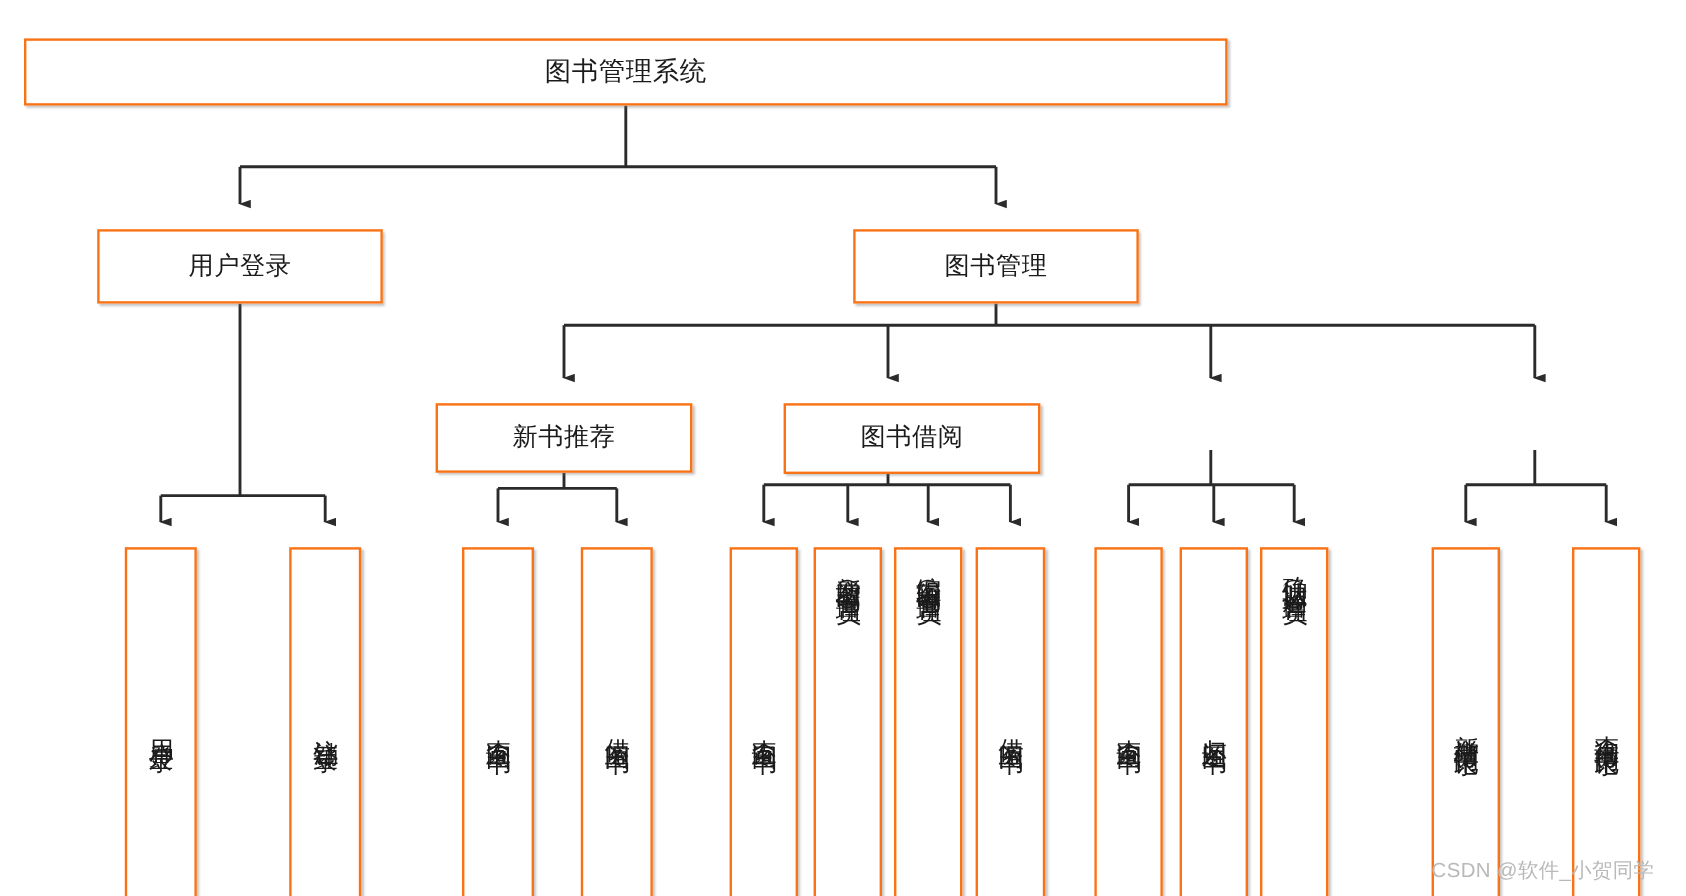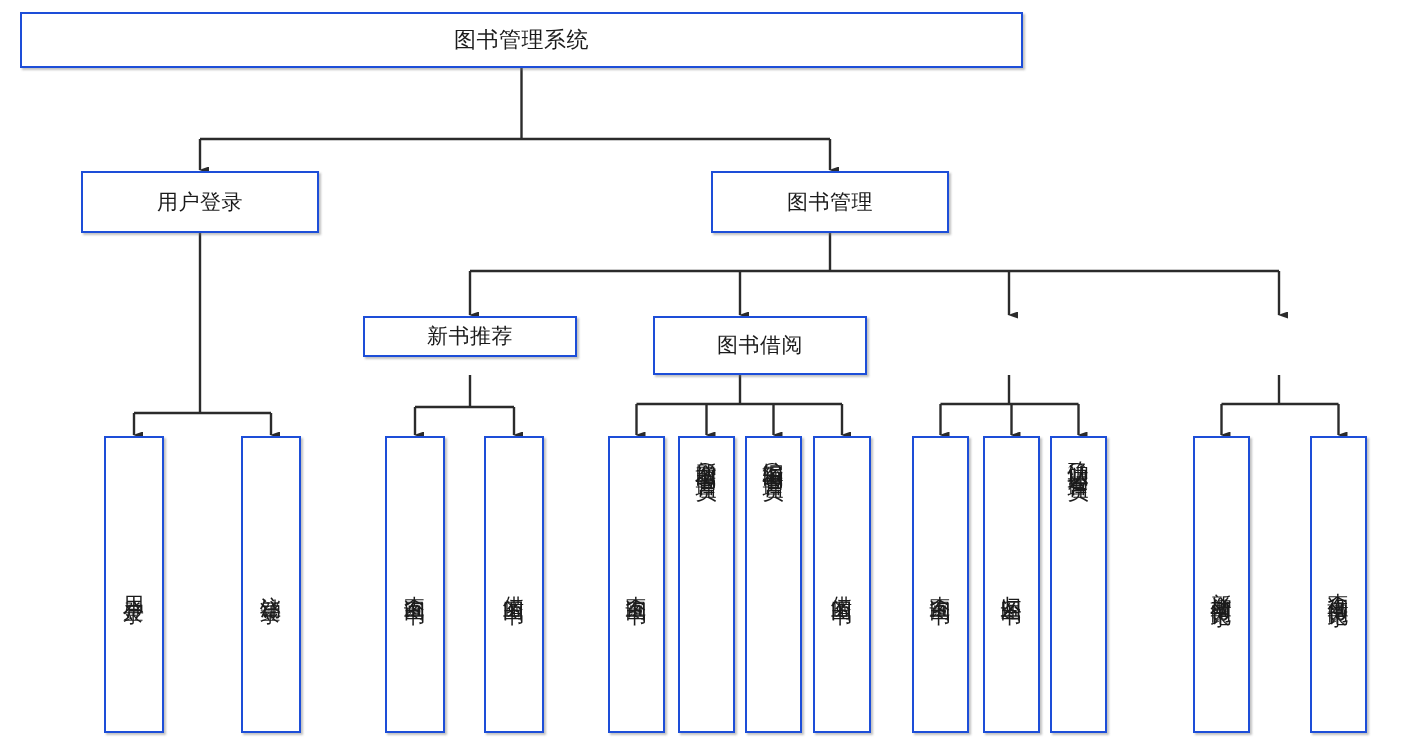--- a/index.html
+++ b/index.html
@@ -23,27 +23,28 @@
     position: absolute;
     left: 0;
     top: 0;
     width: 1405px;
     height: 747px;
     pointer-events: none;
   }
   .node {
     position: absolute;
     box-sizing: border-box;
-    border: 2px solid #1d4ed8;
+    border: 2px solid #f97316;
     background: #ffffff;
     box-shadow: 2px 2px 2px rgba(120,120,120,0.45);
     display: flex;
     align-items: center;
     justify-content: center;
     overflow: hidden;
+    margin-top: 20px;
   }
   .node .label {
     color: #1b1b1b;
     line-height: 1.06;
     text-align: center;
     white-space: nowrap;
   }
   .node.horiz .label {
     font-size: 21px;
     letter-spacing: 0.5px;
@@ -128,21 +129,21 @@
     <span class="label">图书管理系统</span>
   </div>
 
   <div class="node horiz" id="node-l2-0" style="left: 81px; top: 171px; width: 238px; height: 62px;">
     <span class="label">用户登录</span>
   </div>
   <div class="node horiz" id="node-l2-1" style="left: 711px; top: 171px; width: 238px; height: 62px;">
     <span class="label">图书管理</span>
   </div>
 
-  <div class="node horiz" id="node-l3-0" style="left: 363px; top: 316px; width: 214px; height: 41px;">
+  <div class="node horiz" id="node-l3-0" style="left: 363px; top: 316px; width: 214px; height: 58px;">
     <span class="label">新书推荐</span>
   </div>
   <div class="node horiz" id="node-l3-1" style="left: 653px; top: 316px; width: 214px; height: 59px;">
     <span class="label">图书借阅</span>
   </div>
 
   <div class="node vert" id="node-leaf-0" style="left: 104px; top: 436px; width: 60px; height: 297px;">
     <span class="label">用户登录</span>
   </div>
   <div class="node vert" id="node-leaf-1" style="left: 241px; top: 436px; width: 60px; height: 297px;">
@@ -175,14 +176,15 @@
   <div class="node vert toptext" id="node-leaf-10" style="left: 1050px; top: 436px; width: 57px; height: 297px;">
     <span class="label">确认归还（管理员）</span>
   </div>
   <div class="node vert" id="node-leaf-11" style="left: 1193px; top: 436px; width: 57px; height: 297px;">
     <span class="label">新增借阅记录</span>
   </div>
   <div class="node vert" id="node-leaf-12" style="left: 1310px; top: 436px; width: 57px; height: 297px;">
     <span class="label">查询借阅记录</span>
   </div>
 
+  <div class="watermark">CSDN @软件_小贺同学</div>
 
 </div>
 
 </body></html>

